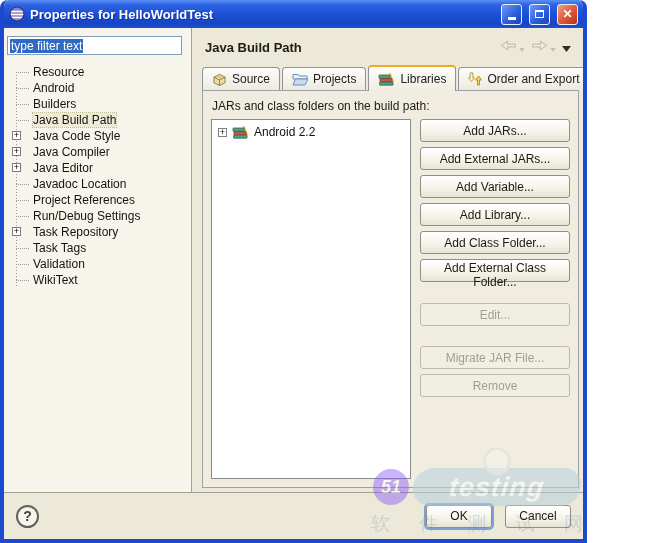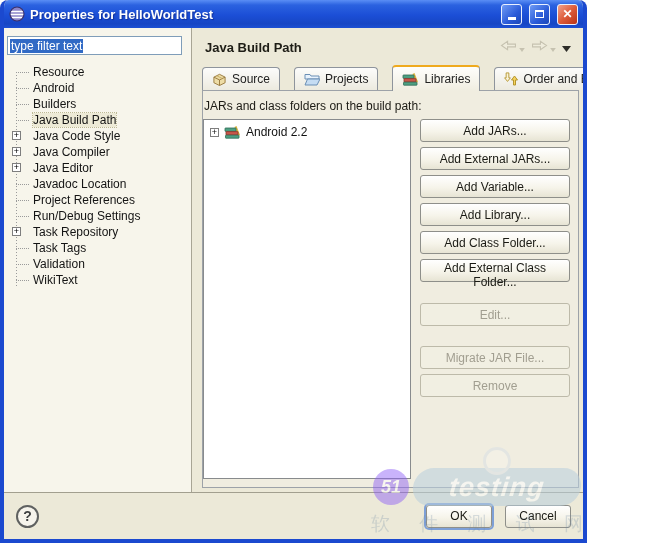--- a/index.html
+++ b/index.html
@@ -35,29 +35,29 @@
   .trow.exp::before{display:none;}
   .plus{position:absolute;left:5px;top:3px;width:9px;height:9px;background:#fff;border:1px solid #7e7e7e;
         font-size:9px;line-height:7px;text-align:center;color:#000;}
   .trow.sel .tlabel{background:#edead6;outline:1px dotted #bdb994;}
   
   .main{flex:1;min-width:0;display:flex;flex-direction:column;}
   .header{display:flex;align-items:center;padding:9px 10px 3px 13px;}
   .htitle{flex:1;font-weight:bold;font-size:13px;color:#1e1d16;}
   .nav{display:flex;align-items:center;gap:2px;}
   .navbtn{display:flex;align-items:center;gap:2px;padding:1px 2px;cursor:default;}
-  .tabs{display:flex;align-items:flex-end;padding:5px 0 0 10px;gap:14px;position:relative;z-index:2;}
+  .tabs{display:flex;align-items:flex-end;padding:5px 0 0 10px;gap:2px;position:relative;z-index:2;}
   .tab{display:flex;align-items:center;gap:5px;height:23px;padding:0 9px;font-size:12px;color:#222;
        background:linear-gradient(180deg,#fcfcfb,#eceadf);border:1px solid #8e949c;border-bottom:none;
        border-radius:4px 4px 0 0;cursor:default;white-space:nowrap;}
   .tab.selected{background:linear-gradient(180deg,#fefefc,#f0ede0);border-top:2px solid #efaa1e;
        height:26px;margin-bottom:-1px;}
   .ticon{display:flex;flex:none;}
   .tabframe{flex:1;min-height:0;margin:0 4px 4px 10px;border:1px solid #9da2a8;background:#f0ede0;
-            padding:6px 8px 8px 0;display:flex;flex-direction:column;position:relative;z-index:1;}
+            padding:6px 8px 8px 8px;display:flex;flex-direction:column;position:relative;z-index:1;}
   .listlabel{font-size:12px;color:#1c1b15;margin:2px 0 6px 1px;}
   .contentrow{flex:1;min-height:0;display:flex;}
   .listbox{flex:1;background:#fff;border:1px solid #888b8d;overflow:hidden;}
   .litem{display:flex;align-items:center;gap:5px;padding:5px 4px 0 6px;font-size:12px;color:#111;}
   .lplus{width:9px;height:9px;flex:none;background:#fff;border:1px solid #7e7e7e;font-size:9px;
          line-height:7px;text-align:center;}
   .btncol{width:150px;flex:none;margin-left:9px;display:flex;flex-direction:column;}
   .xbtn{height:23px;width:150px;flex:none;border:1px solid #8e8f8a;border-radius:3px;margin-bottom:5px;
         background:linear-gradient(180deg,#ffffff 0%,#f6f4ea 55%,#e7e4d4 100%);
         font-family:inherit;font-size:12px;color:#1a1a14;cursor:default;}

